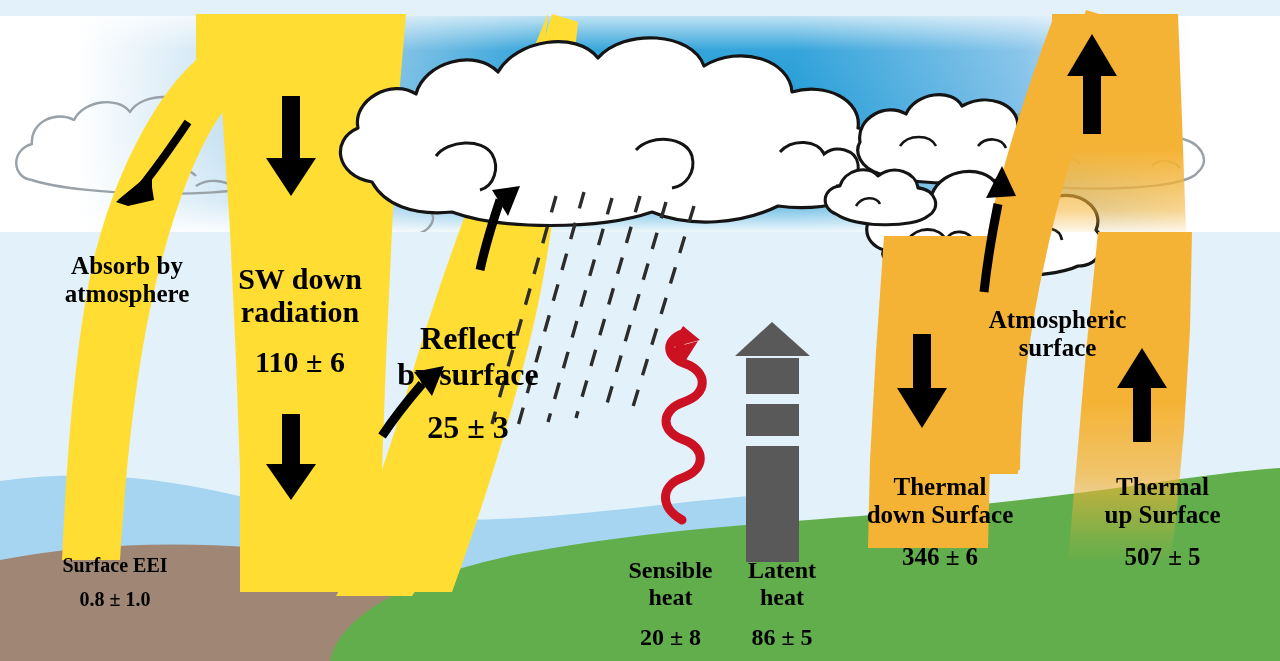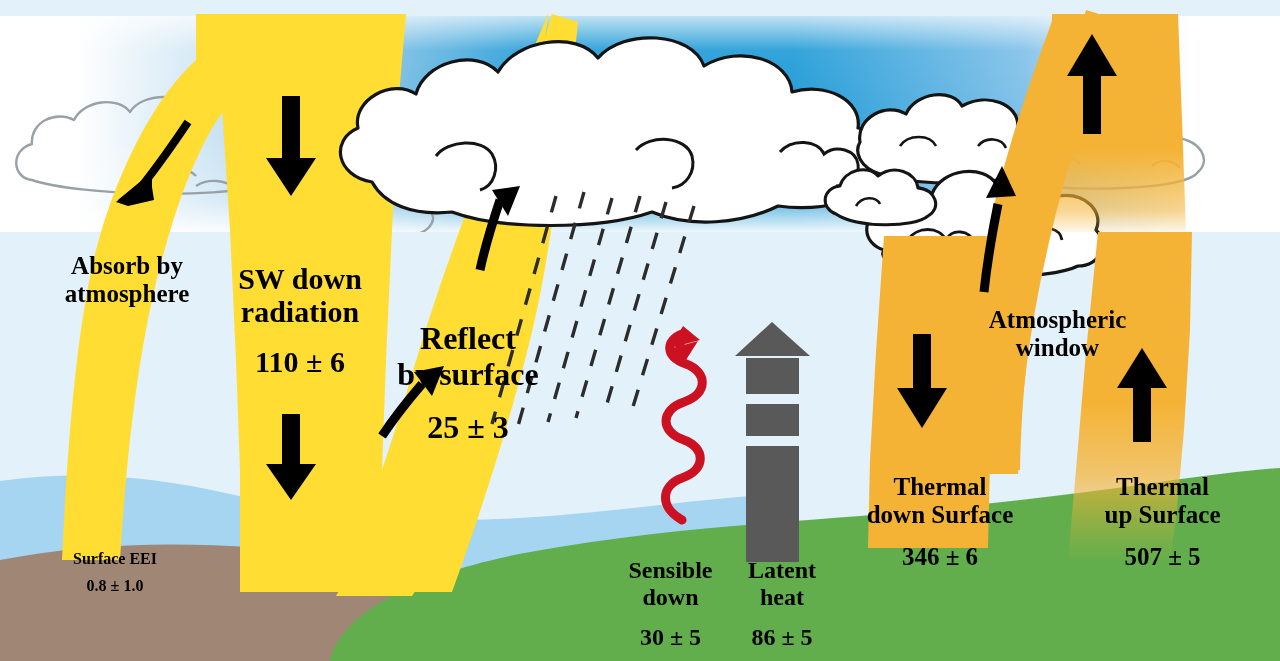--- a/index.html
+++ b/index.html
@@ -20,21 +20,21 @@
     text-align:center;
     line-height:1.12;
     white-space:pre-line;
     pointer-events:none;
     -webkit-font-smoothing:antialiased;
   }
   .lbl .val{display:block;margin-top:0.55em;}
   .t-absorb{left:22px;  top:224px; width:210px; font-size:25px;}
   .t-swdown{left:210px; top:228px; width:180px; font-size:30px;}
   .t-reflect{left:383px;top:285px; width:170px; font-size:32px;}
-  .t-eei{left:10px;    top:532px; width:210px; font-size:16px;}
+  .t-eei{left:10px;    top:532px; width:210px; font-size:20px;}
   .t-sens{left:608px;  top:530px; width:125px; font-size:24px;}
   .t-lat{left:727px;   top:530px; width:110px; font-size:24px;}
   .t-thdown{left:845px;top:445px; width:190px; font-size:25px;}
   .t-thup{left:1075px; top:445px; width:175px; font-size:25px;}
   .t-window{left:960px;top:278px; width:195px; font-size:25px;}
 </style>
 </head>
 <body>
 
 <div id="stage">
@@ -280,22 +280,22 @@
     <span class="val">25 ± 3</span>
   </div>
 
   <div class="lbl t-eei">
     <span>Surface EEI</span>
     <span class="val">0.8 ± 1.0</span>
   </div>
 
   <div class="lbl t-sens">
     <span>Sensible
-down</span>
-    <span class="val">30 ± 5</span>
+heat</span>
+    <span class="val">20 ± 8</span>
   </div>
 
   <div class="lbl t-lat">
     <span>Latent
 heat</span>
     <span class="val">86 ± 5</span>
   </div>
 
   <div class="lbl t-thdown">
     <span>Thermal
@@ -304,16 +304,16 @@
   </div>
 
   <div class="lbl t-thup">
     <span>Thermal
 up Surface</span>
     <span class="val">507 ± 5</span>
   </div>
 
   <div class="lbl t-window">
     <span>Atmospheric
-window</span>
+surface</span>
   </div>
 
 </div>
 
 </body></html>

